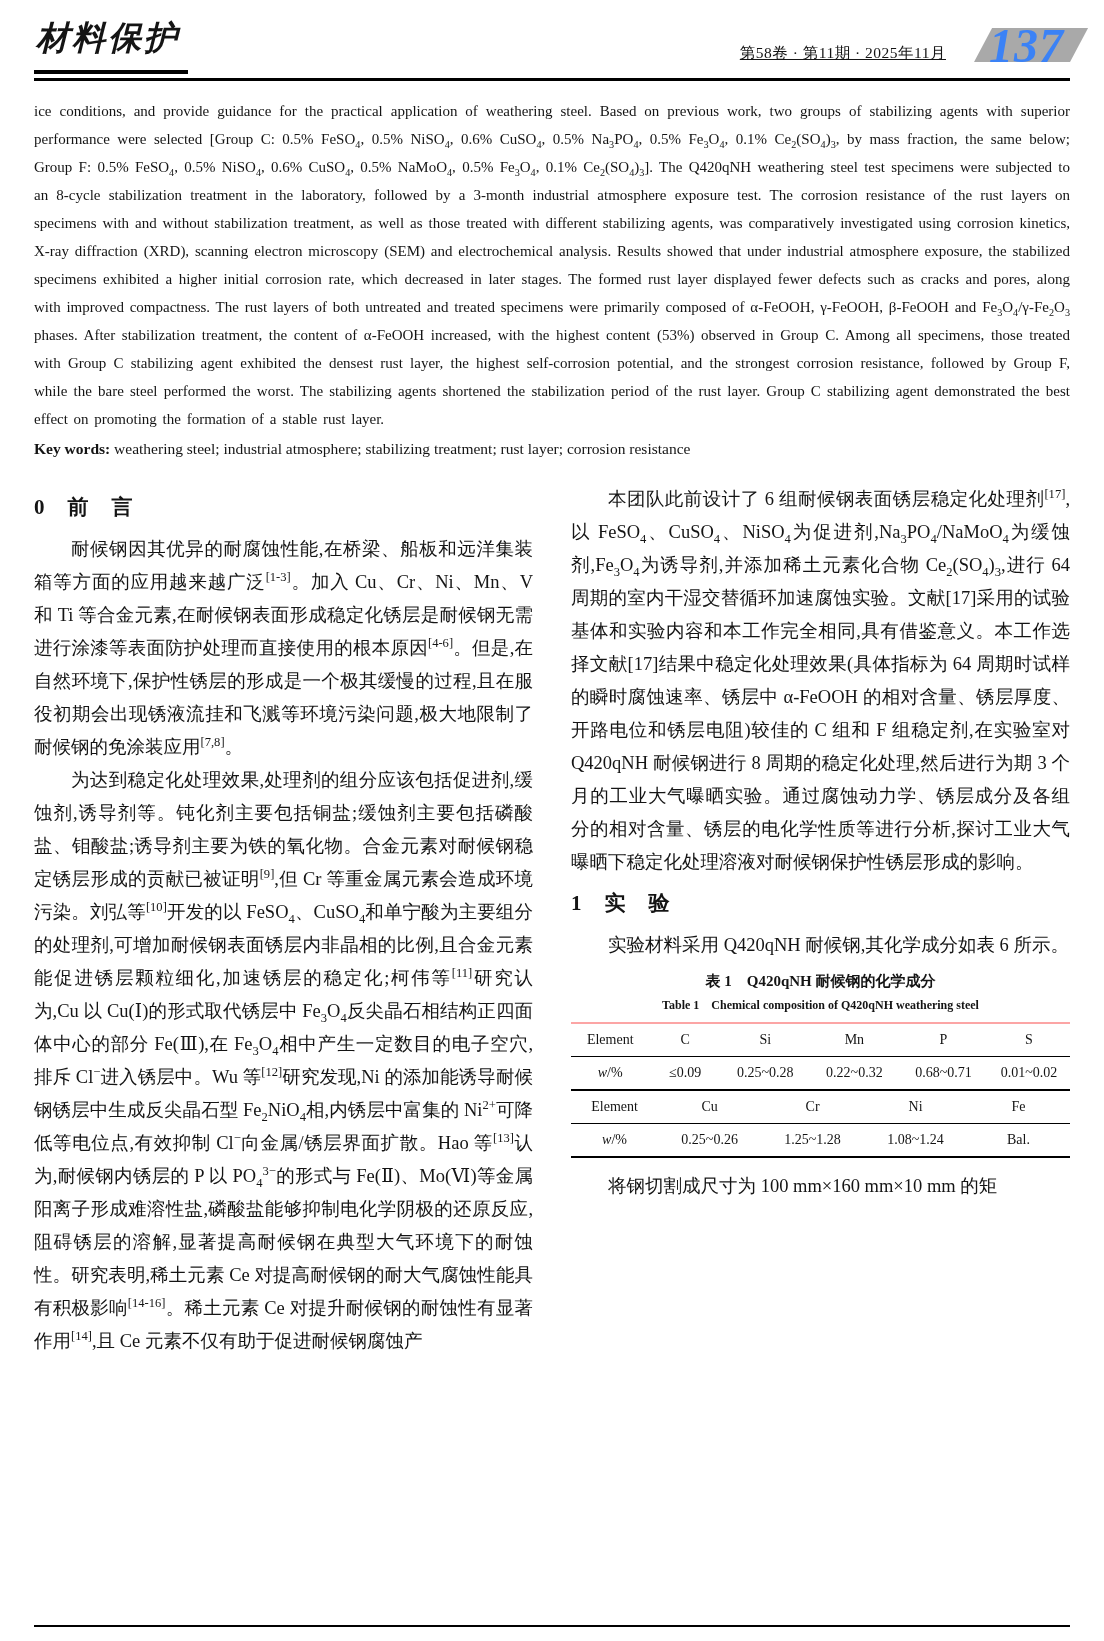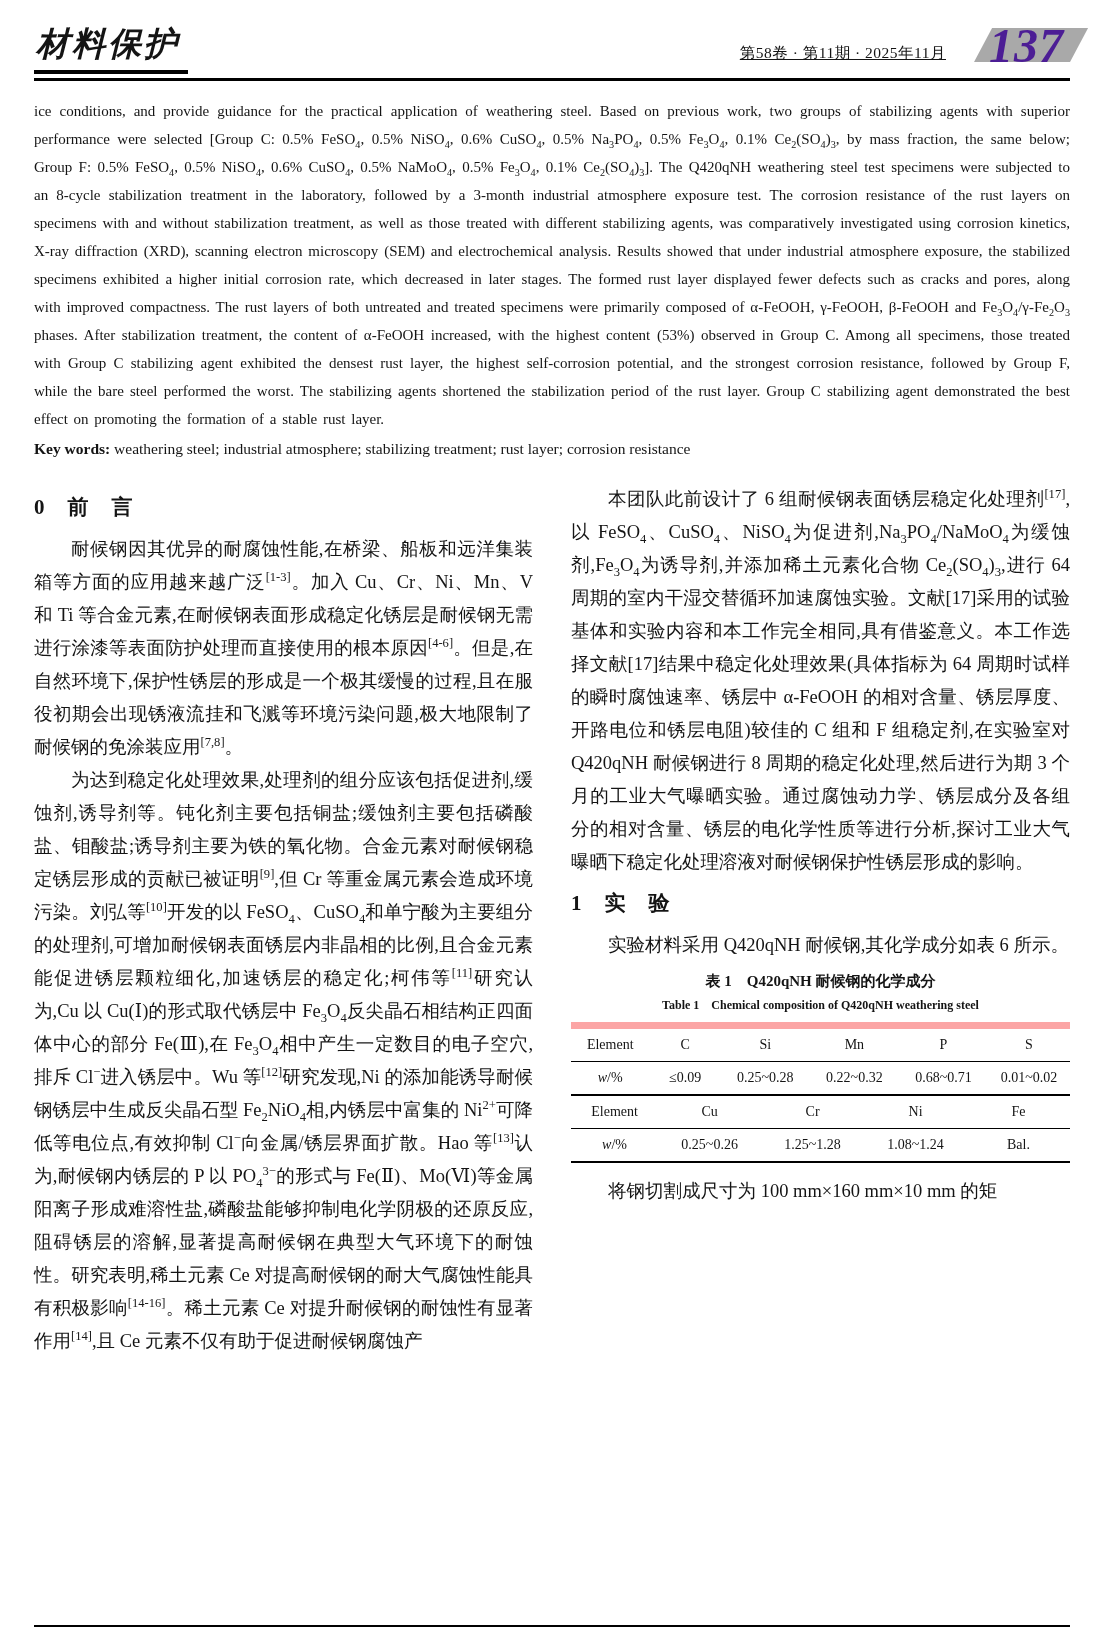--- a/index.html
+++ b/index.html
@@ -8,37 +8,37 @@
     width:1104px; height:1641px;
     margin:0 auto;
     background:#ffffff;
     box-sizing:border-box;
     padding:16px 34px 0 34px;
     overflow:hidden;
     font-family:"Liberation Serif","DejaVu Serif",serif;
     color:#141414;
   }
   
-  .header { display:flex; justify-content:space-between; align-items:flex-end; height:58px; }
+  .header { display:flex; justify-content:space-between; height:58px; }
   .logo {
     font-size:33px; font-weight:bold; font-style:italic;
     letter-spacing:3px; padding:0 8px 3px 2px;
     border-bottom:4px solid #000;
   }
   .header-right { display:flex; align-items:flex-end; gap:14px; }
   .issue { font-size:15.5px; padding-bottom:10px; letter-spacing:0.5px;text-decoration:underline; }
   .pagenum-wrap { position:relative; display:inline-block; width:110px; height:56px; }
   .pagenum-slash {
     position:absolute; right:0; top:10px; width:96px; height:34px;
     background:#a9a9a9; transform:skewX(-28deg); transform-origin:bottom left;
   }
   .pagenum-text {
     position:absolute; right:6px; top:0;
     font-size:48px; line-height:56px; font-weight:bold; font-style:italic;
-    color:#4c1d95; letter-spacing:1px;
+    color:#3b82f6; letter-spacing:1px;
   }
   .rule-top { border-top:3px solid #000; margin-top:4px; }
 
   
   .abstract {
     margin-top:16px;
     font-size:15px; line-height:28px;
     text-align:justify;
     word-spacing:2px;
   }
@@ -61,21 +61,21 @@
     font-size:21px; font-weight:bold; letter-spacing:1px;
   }
   h3.subsec {
     margin:14px 0 8px 0;
     font-size:18.5px; font-weight:bold;
   }
 
   
   .cap-zh { text-align:center; font-weight:bold; font-size:15px; margin-top:10px; }
   .cap-en { text-align:center; font-weight:bold; font-size:12px; margin:6px 0 8px 0; }
-  .tbl { border-top:7px solid #fca5a5; border-bottom:2px solid #000; }
+  .tbl { border-top:2px solid #fca5a5; border-bottom:2px solid #000; }
   .trow { display:grid; }
   .trow.c6 { grid-template-columns: 1.1fr 1fr 1.25fr 1.25fr 1.25fr 1.15fr; }
   .trow.c5 { grid-template-columns: 1.1fr 1.3fr 1.3fr 1.3fr 1.3fr; }
   .line-thin { border-bottom:1px solid #000; }
   .line-med { border-bottom:2px solid #000; }
   .tcell { text-align:center; font-size:14px; line-height:32px; white-space:nowrap; overflow:hidden; }
   .after-table { margin-top:12px; }
 
   
   .rule-bottom { position:absolute; left:34px; right:34px; bottom:14px; border-top:2px solid #000; }

